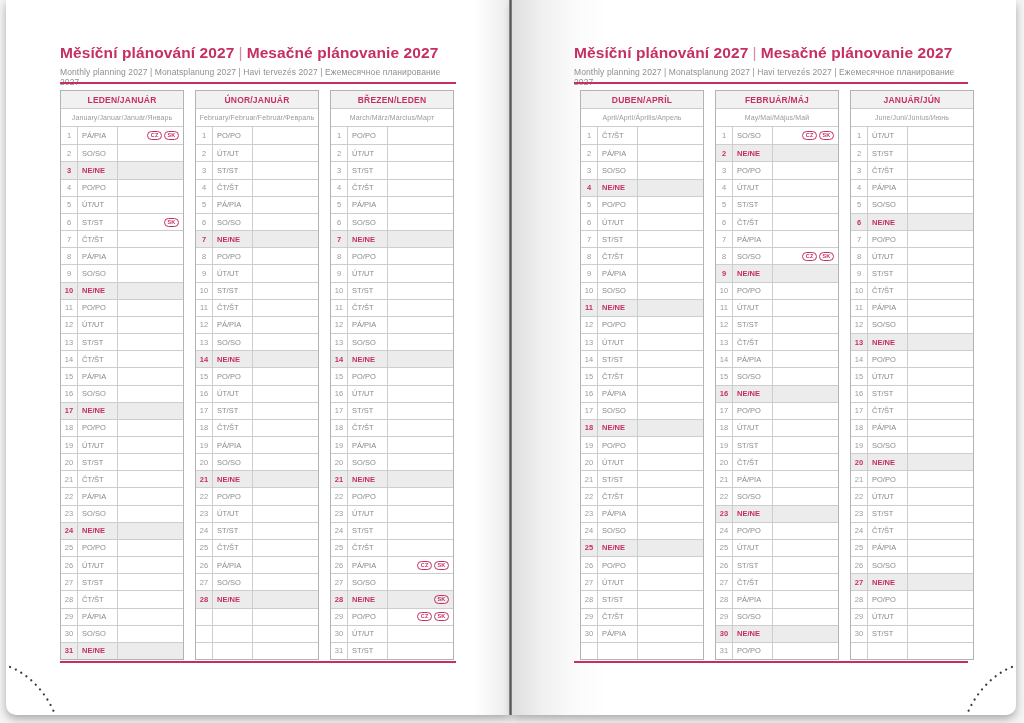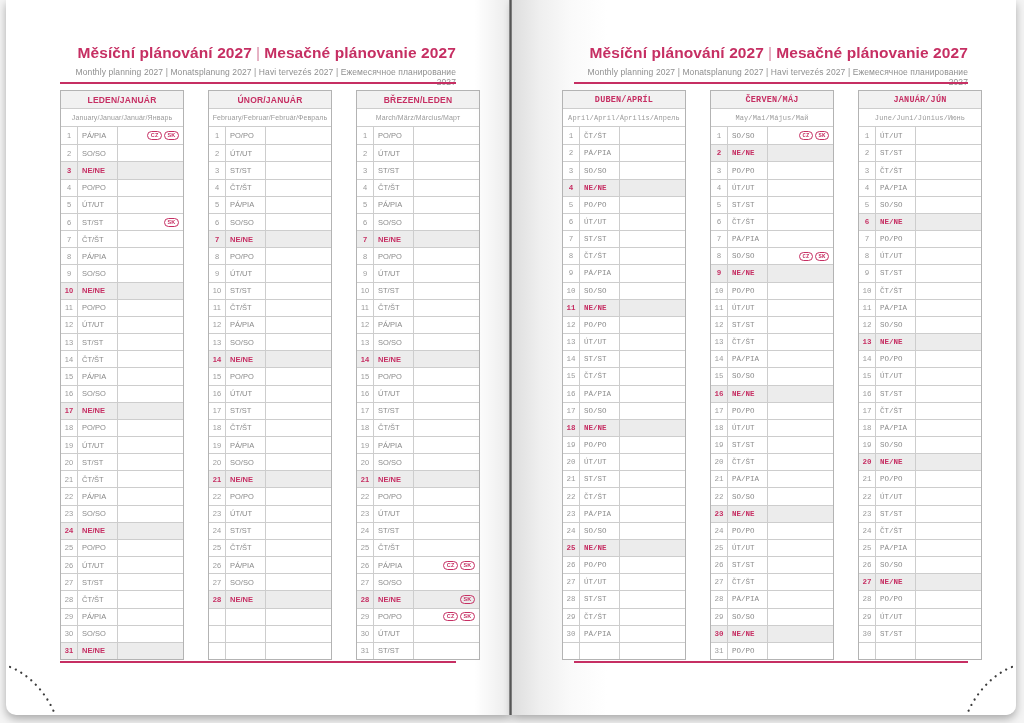--- a/index.html
+++ b/index.html
@@ -21,35 +21,35 @@
     box-shadow:0 4px 9px rgba(0,0,0,.30);}
   .page-right{left:512px;width:504px;border-bottom-right-radius:10px;
     box-shadow:0 4px 9px rgba(0,0,0,.30);
     background:linear-gradient(to right,#dedede 0px,#efefef 28px,#fafafa 60px,#fff 95px);}
   .page-left::after{content:"";position:absolute;top:0;right:0;width:36px;height:100%;
     background:linear-gradient(to right,rgba(0,0,0,0) 0,rgba(0,0,0,.08) 100%);}
   .spine{position:absolute;left:509px;top:0;width:3px;height:715px;z-index:5;
     background:linear-gradient(to right,#9a9a9a,#565656,#8f8f8f);}
   .content{position:absolute;top:0;left:0;width:100%;height:100%;}
 
-  .hdr{position:absolute;top:44px;text-align:right;}
+  .hdr{position:absolute;top:44px;text-align:left;}
   .page-left .hdr{left:54px;width:396px;}
   .page-right .hdr{left:62px;width:394px;}
   .hdr-title{font-size:15.5px;font-weight:bold;color:var(--accent);letter-spacing:.1px;}
   .hdr-title .divider{color:#d98aa6;font-weight:normal;padding:0 4px;}
   .hdr-sub{margin-top:5px;font-size:8.5px;color:#8f8f8f;letter-spacing:.1px;}
   .rule{position:absolute;height:2px;background:var(--accent);}
   .page-left .rule{left:54px;width:396px;}
   .page-right .rule{left:62px;width:394px;}
   .rule-top{top:82px;}
   .rule-bottom{top:661px;}
 
-  .months{position:absolute;top:90px;display:flex;gap:24px;text-align:center;}
+  .months{position:absolute;top:90px;display:flex;gap:11px;text-align:center;}
   .page-left .months{left:54px;}
-  .page-right .months{left:50px;font-family:Liberation Mono, monospace;}
+  .page-right .months{left:68px;}
   .month{width:124px;height:570px;border:1px solid var(--border-out);
     box-sizing:border-box;background:#fff;display:flex;flex-direction:column;}
   .m-title{height:19px;box-sizing:border-box;background:#f1f1f1;
     border-bottom:1px solid var(--border-in);
     font-size:8.5px;font-weight:bold;color:var(--accent);
     display:flex;align-items:center;justify-content:center;letter-spacing:.2px;}
   .m-langs{height:19px;box-sizing:border-box;border-bottom:1px solid var(--border-in);
     font-size:7px;color:var(--num-text);
     display:flex;align-items:center;justify-content:center;letter-spacing:.1px;}
   .m-days{flex:1;display:flex;flex-direction:column;}
@@ -758,21 +758,21 @@
                 <div class="c-note"></div>
               </div>
               <div class="day-row">
                 <div class="c-num"></div>
                 <div class="c-day"></div>
                 <div class="c-note"></div>
               </div>
             </div>
         </div>
         <div class="month">
-          <div class="m-title">ČERVEN/MÁJ</div>
+          <div class="m-title">FEBRUÁR/MÁJ</div>
           <div class="m-langs">May/Mai/Május/Май</div>
           <div class="m-days">
               <div class="day-row">
                 <div class="c-num">1</div>
                 <div class="c-day">SO/SO</div>
                 <div class="c-note">
                   <span class="badge">CZ</span>
                   <span class="badge">SK</span>
                 </div>
               </div>

